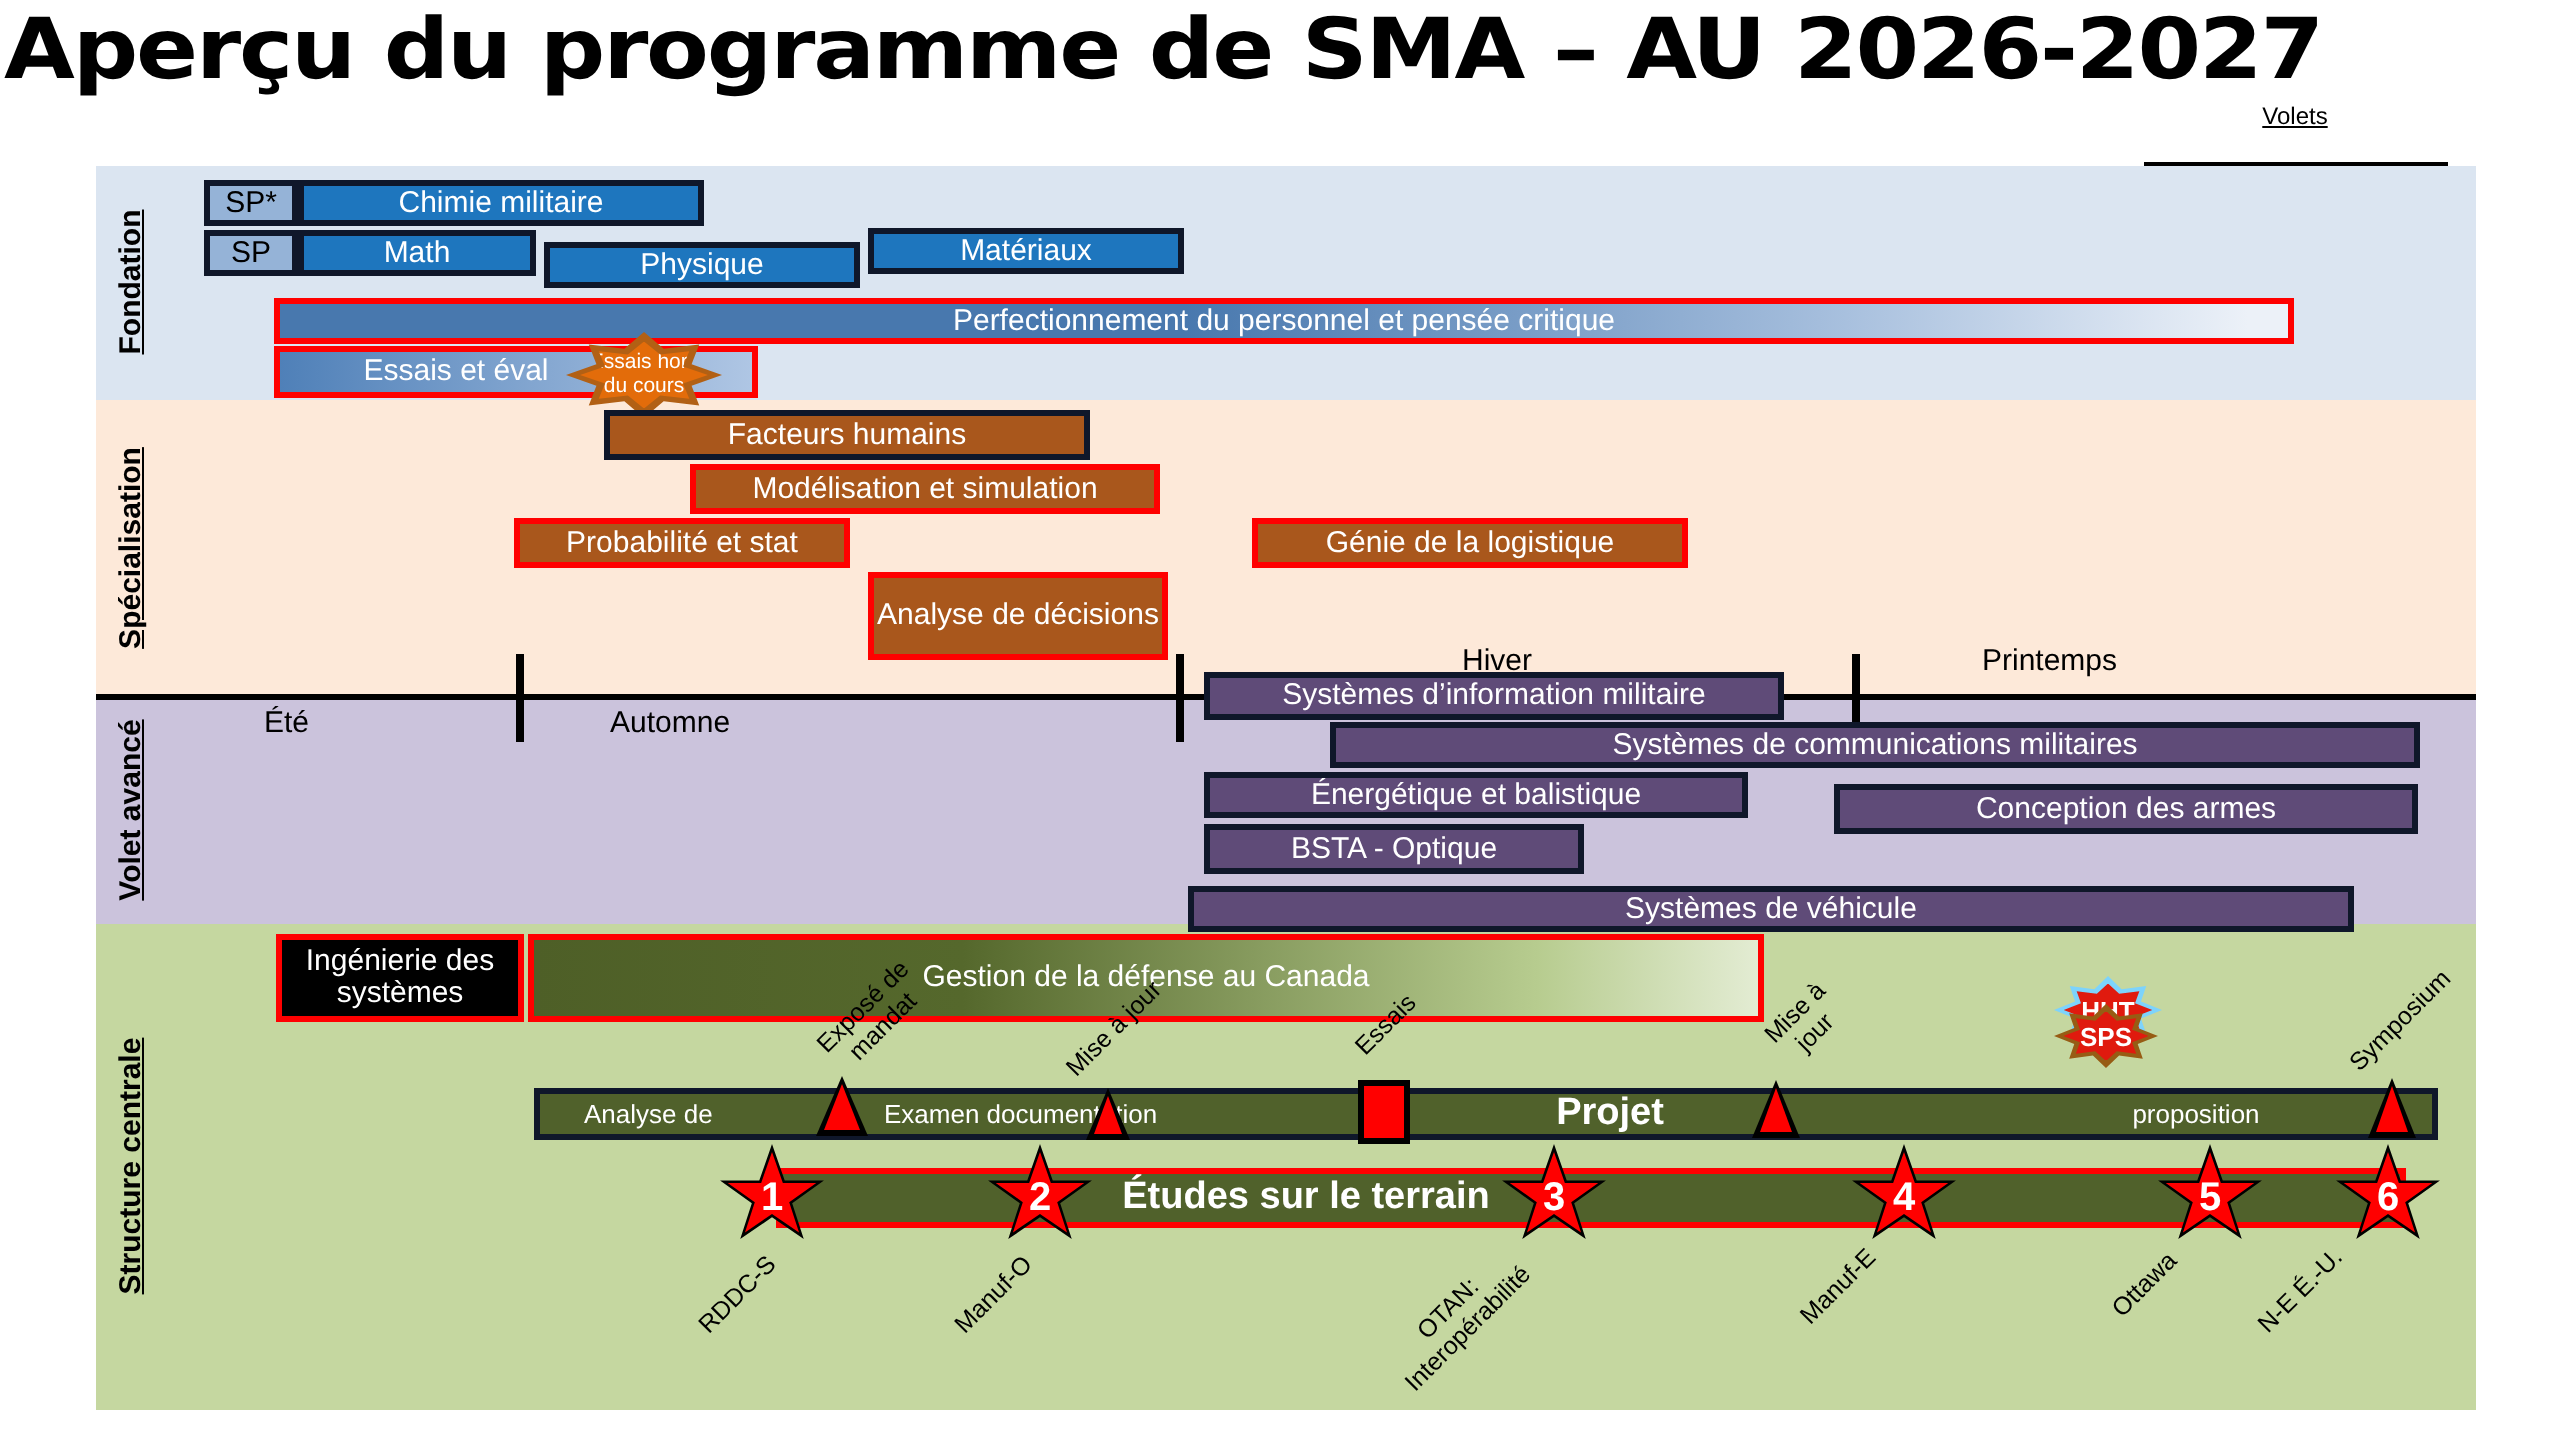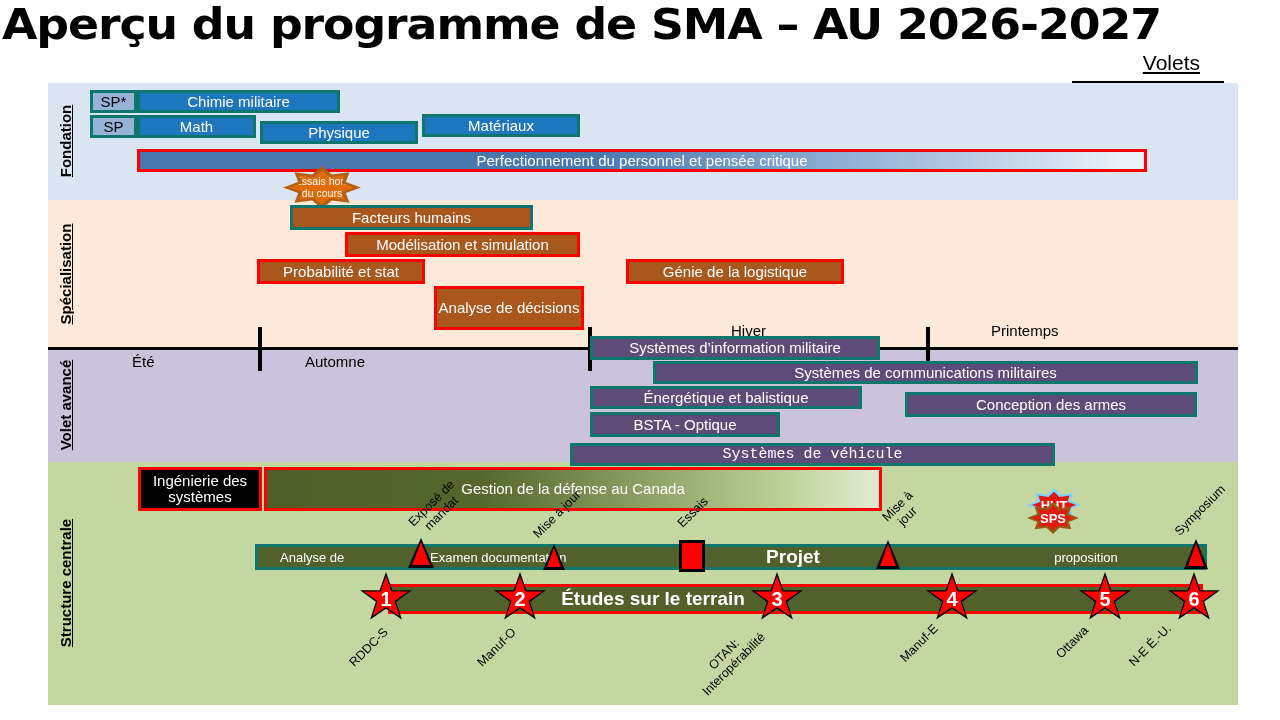--- a/index.html
+++ b/index.html
@@ -7,32 +7,32 @@
          font-family:"Liberation Sans",sans-serif;color:#000;}
   .abs{position:absolute;box-sizing:border-box;}
   .title{position:absolute;left:2px;top:0px;font-family:"DejaVu Sans",sans-serif;
          font-weight:bold;font-size:42px;letter-spacing:-1px;white-space:nowrap;
          transform:scaleX(1.09);transform-origin:left center;}
   .band{position:absolute;left:48px;width:1190px;}
   .vlabel{position:absolute;width:200px;height:20px;text-align:center;font-weight:bold;
           text-decoration:underline;font-size:15px;transform:rotate(-90deg);line-height:20px;}
   .bar{position:absolute;box-sizing:border-box;display:flex;align-items:center;justify-content:center;
        color:#fff;font-size:15px;line-height:1.05;text-align:center;}
-  .bk{border:3px solid #0f766e;}
+  .bk{border:3px solid #0f172a;margin-left:12px;}
   .rd{border:3px solid #ff0000;}
   .blue{background:#1E76BE;}
   .ltblue{background:#95B3D7;color:#000;}
   .brown{background:#A9571C;}
   .purple{background:#5F4B78;}
   .olive{background:#50612B;}
   .grad-perf{background:linear-gradient(90deg,#4878AE 0%,#4878AE 45%,#A8C0DE 78%,#ECF1F8 98%);}
   .grad-essais{background:linear-gradient(90deg,#4F80B8 0%,#AFC6E4 100%);}
   .grad-gestion{background:linear-gradient(90deg,#4E5F27 0%,#55682C 35%,#B7CC8F 82%,#E3ECD3 100%);}
-  .legend-heading{position:absolute;left:1095px;top:51px;width:105px;text-align:right;
-          font-size:21px;text-decoration:underline;}
+  .legend-heading{position:absolute;left:1095px;top:51px;width:105px;text-align:center;
+          font-size:12px;text-decoration:underline;}
   .legend-box{position:absolute;left:1072px;width:152px;height:24px;background:#fff;
           display:flex;align-items:center;justify-content:center;font-size:15px;box-sizing:border-box;}
   .tline{position:absolute;background:#000;}
   .season{position:absolute;font-size:15px;}
   .diag{position:absolute;transform:rotate(-45deg);transform-origin:center;font-size:12.5px;
         line-height:1.1;text-align:center;white-space:nowrap;}
   .diag.wrap{white-space:normal;}
   .tri-o{position:absolute;background:#000;clip-path:polygon(50% 0,100% 100%,0 100%);}
   .tri-i{position:absolute;left:4px;right:4px;top:4px;bottom:3px;background:#ff0000;
          clip-path:polygon(50% 0,100% 100%,0 100%);}
@@ -72,20 +72,21 @@
   <div class="vlabel" style="left:-34px;top:395px;">Volet avancé</div>
   <div class="vlabel" style="left:-34px;top:573px;">Structure centrale</div>
 
   <div class="bar ltblue bk" style="left:90px;top:90px;width:47px;height:23px;">SP*</div>
   <div class="bar blue bk" style="left:137px;top:90px;width:203px;height:23px;text-align:right;">Chimie militaire</div>
   <div class="bar ltblue bk" style="left:90px;top:115px;width:47px;height:23px;">SP</div>
   <div class="bar blue bk" style="left:137px;top:115px;width:119px;height:23px;">Math</div>
   <div class="bar blue bk" style="left:260px;top:121px;width:158px;height:23px;">Physique</div>
   <div class="bar blue bk" style="left:422px;top:114px;width:158px;height:23px;">Matériaux</div>
   <div class="bar grad-perf rd" style="left:137px;top:149px;width:1010px;height:23px;">Perfectionnement du personnel et pensée critique</div>
+  <div class="bar grad-essais rd" style="left:137px;top:173px;width:242px;height:26px;padding-right:60px;">Essais et éval</div>
   <div class="burst-o" style="left:283px;top:166px;width:78px;height:43px;background:#B26014;">
     <div class="burst-i" style="background:#E36C0A;font-size:10.5px;line-height:1.1;">Essais hors du cours</div>
   </div>
 
   <div class="bar brown bk" style="left:290px;top:205px;width:243px;height:25px;">Facteurs humains</div>
   <div class="bar brown rd" style="left:345px;top:232px;width:235px;height:25px;">Modélisation et simulation</div>
   <div class="bar brown rd" style="left:257px;top:259px;width:168px;height:25px;">Probabilité et stat</div>
   <div class="bar brown rd" style="left:590px;top:259px;width:218px;height:25px;margin-left:36px;">Génie de la logistique</div>
   <div class="bar brown rd" style="left:434px;top:286px;width:150px;height:44px;">Analyse de décisions</div>
 
@@ -96,21 +97,21 @@
   <div class="season" style="left:132px;top:353px;">Été</div>
   <div class="season" style="left:305px;top:353px;">Automne</div>
   <div class="season" style="left:731px;top:322px;">Hiver</div>
   <div class="season" style="left:991px;top:322px;">Printemps</div>
 
   <div class="bar purple bk" style="left:590px;top:336px;width:290px;height:24px;">Systèmes d’information militaire</div>
   <div class="bar purple bk" style="left:653px;top:361px;width:545px;height:23px;">Systèmes de communications militaires</div>
   <div class="bar purple bk" style="left:590px;top:386px;width:272px;height:23px;">Énergétique et balistique</div>
   <div class="bar purple bk" style="left:905px;top:392px;width:292px;height:25px;">Conception des armes</div>
   <div class="bar purple bk" style="left:590px;top:412px;width:190px;height:25px;">BSTA - Optique</div>
-  <div class="bar purple bk" style="left:570px;top:443px;width:485px;height:23px;font-family:Liberation Mono, monospace;">Systèmes de véhicule</div>
+  <div class="bar purple bk" style="left:582px;top:443px;width:583px;height:23px;">Systèmes de véhicule</div>
 
   <div class="bar rd" style="left:138px;top:467px;width:124px;height:44px;background:#000000;">Ingénierie des systèmes</div>
   <div class="bar grad-gestion rd" style="left:264px;top:467px;width:618px;height:44px;">Gestion de la défense au Canada</div>
 
   <div class="burst-o" style="left:1027px;top:488px;width:54px;height:34px;background:#7dd3fc;">
     <div class="burst-i" style="background:#E01A0E;font-size:13px;font-weight:bold;">HHT</div>
   </div>
   <div class="burst-o" style="left:1027px;top:502px;width:52px;height:32px;background:#975C14;">
     <div class="burst-i" style="background:#E01A0E;font-size:13px;font-weight:bold;">SPS</div>
   </div>

